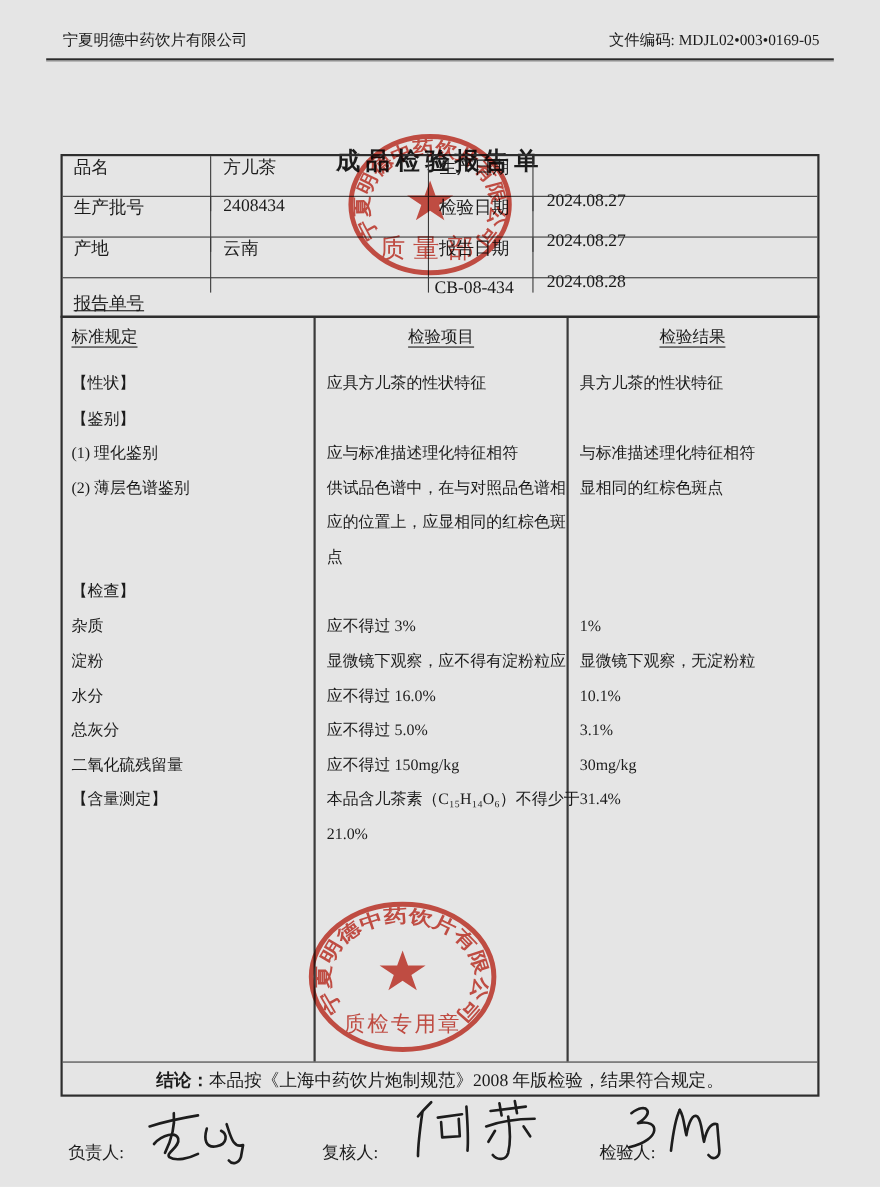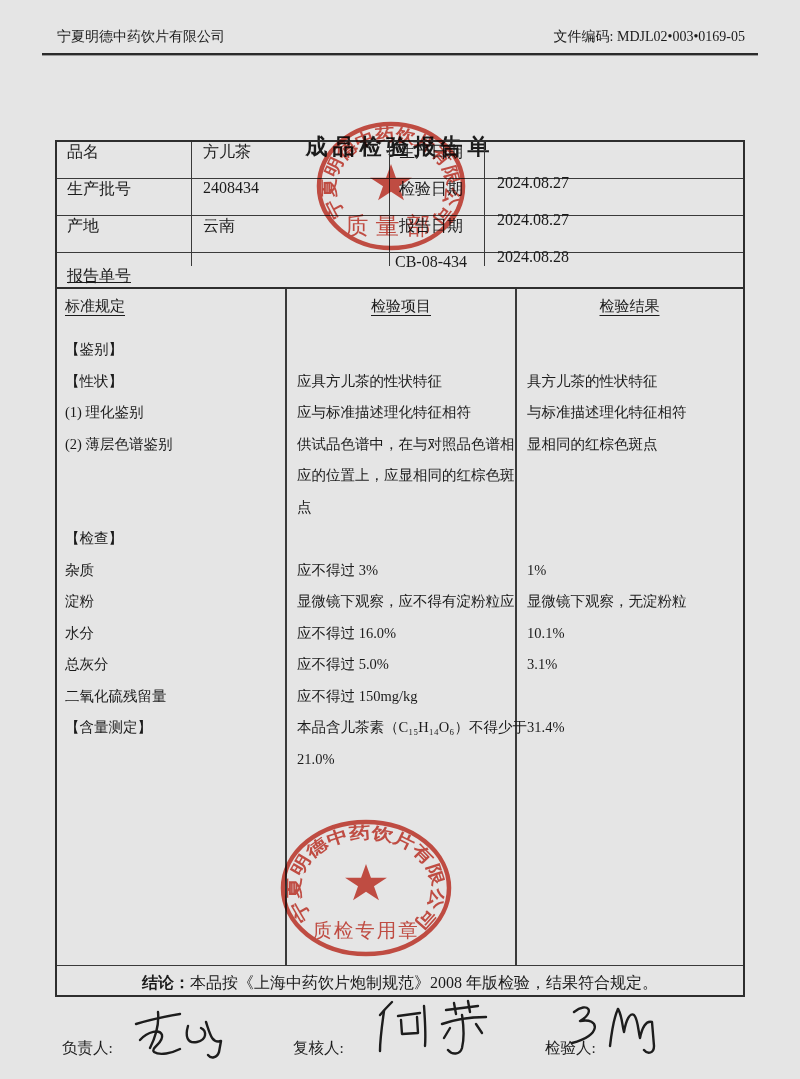--- a/index.html
+++ b/index.html
@@ -123,30 +123,30 @@
   <div class="spec-table">
     <div class="vline v1"></div>
     <div class="vline v2"></div>
     <div class="spec-headers">
       <span class="h"><u>标准规定</u></span>
       <span class="h"><u>检验项目</u></span>
       <span class="h"><u>检验结果</u></span>
     </div>
     <div class="spec-body" id="spec-rows">
         <div class="spec-row">
-          <span class="c1">【鉴别】</span>
-          <span class="c2"></span>
-          <span class="c3"></span>
-        </div>
-        <div class="spec-row">
           <span class="c1">【性状】</span>
           <span class="c2">应具方儿茶的性状特征</span>
           <span class="c3">具方儿茶的性状特征</span>
         </div>
         <div class="spec-row">
+          <span class="c1">【鉴别】</span>
+          <span class="c2"></span>
+          <span class="c3"></span>
+        </div>
+        <div class="spec-row">
           <span class="c1">(1) 理化鉴别</span>
           <span class="c2">应与标准描述理化特征相符</span>
           <span class="c3">与标准描述理化特征相符</span>
         </div>
         <div class="spec-row">
           <span class="c1">(2) 薄层色谱鉴别</span>
           <span class="c2">供试品色谱中，在与对照品色谱相</span>
           <span class="c3">显相同的红棕色斑点</span>
         </div>
         <div class="spec-row">
@@ -180,20 +180,21 @@
           <span class="c3">10.1%</span>
         </div>
         <div class="spec-row">
           <span class="c1">总灰分</span>
           <span class="c2">应不得过 5.0%</span>
           <span class="c3">3.1%</span>
         </div>
         <div class="spec-row">
           <span class="c1">二氧化硫残留量</span>
           <span class="c2">应不得过 150mg/kg</span>
+          <span class="c3">30mg/kg</span>
         </div>
         <div class="spec-row">
           <span class="c1">【含量测定】</span>
           <span class="c2">本品含儿茶素（C₁₅H₁₄O₆）不得少于</span>
           <span class="c3">31.4%</span>
         </div>
         <div class="spec-row">
           <span class="c1"></span>
           <span class="c2">21.0%</span>
           <span class="c3"></span>

